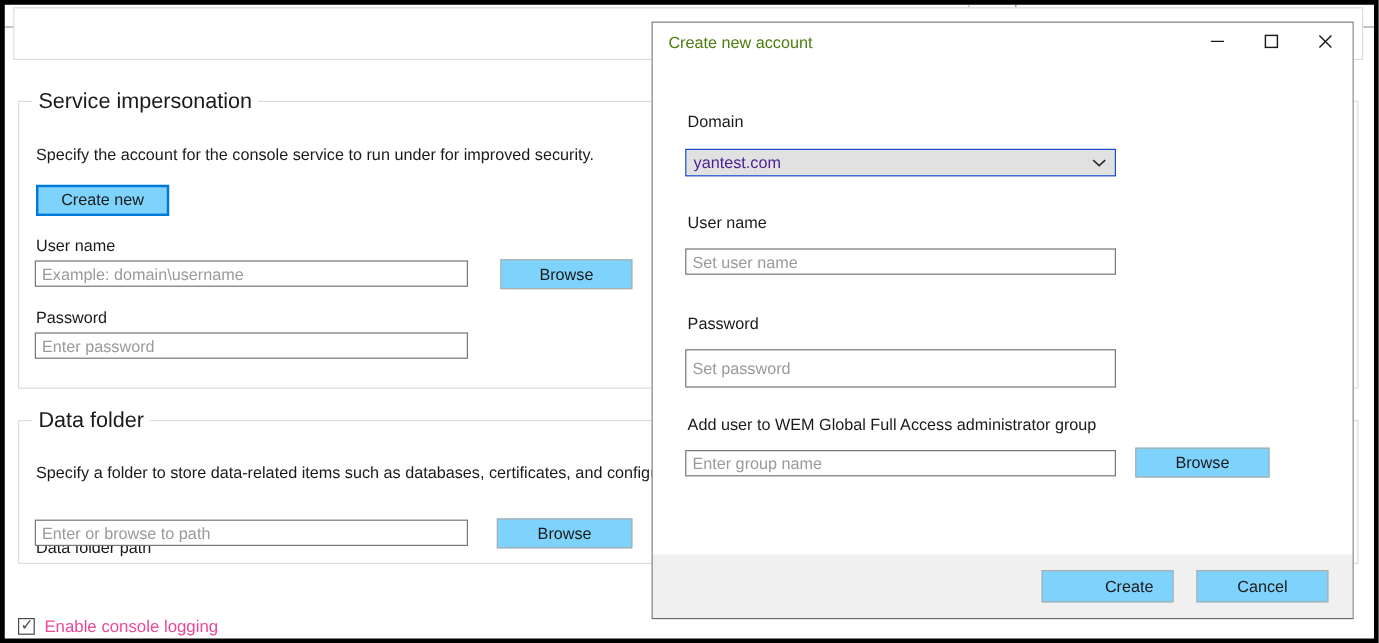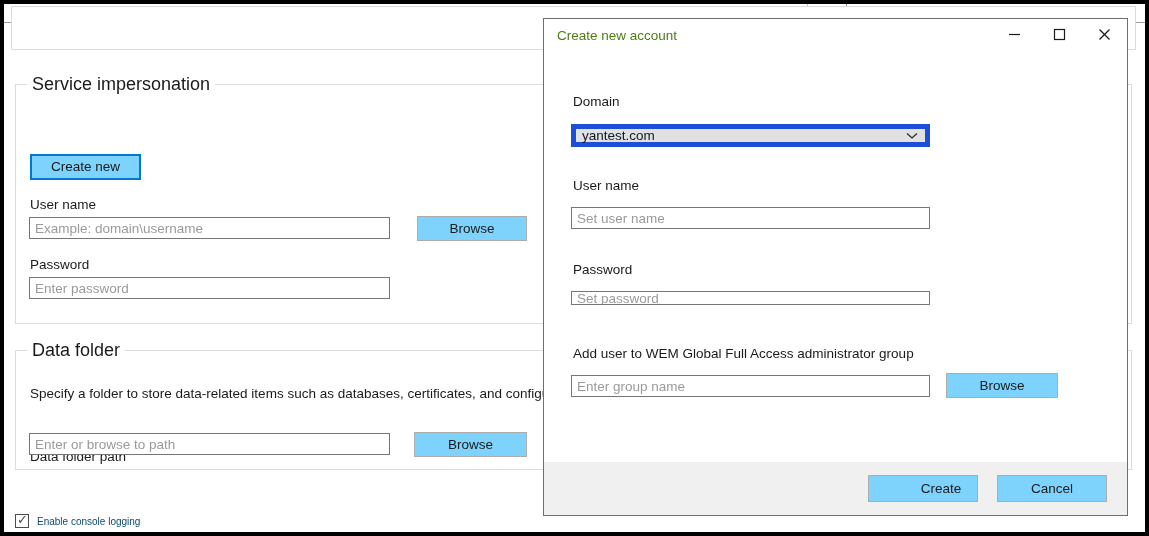--- a/index.html
+++ b/index.html
@@ -146,22 +146,22 @@
   }
   .checkbox-box .tick {
     position: absolute;
     left: 1px;
     top: -2px;
     font-size: 13px;
     color: #4a4a4a;
     line-height: 14px;
   }
   .checkrow .label {
-    font-size: 10px;
-    color: #0c4a6e;
+    font-size: 14px;
+    color: #ec4899;
     white-space: nowrap;
   }
 
   
   .dialog {
     position: absolute;
     left: 539px;
     top: 14px;
     width: 585px;
     height: 498px;
@@ -220,23 +220,23 @@
     bottom: 0;
     height: 53px;
     background: #f0f0f0;
   }
 
   
   .combobox {
     position: absolute;
     box-sizing: border-box;
     background: #e1e1e1;
-    border: 5px solid #1d4ed8;
-    font-size: 13.5px;
-    color: #0f172a;
+    border: 1px solid #1d4ed8;
+    font-size: 13.5px;
+    color: #4c1d95;
     display: flex;
     align-items: center;
     cursor: default;
   }
   .combobox .cb-text {
     padding-left: 6px;
     flex: 1 1 auto;
     white-space: nowrap;
     overflow: hidden;
   }
@@ -260,20 +260,21 @@
       <div class="top-div" style="left:803px;"></div>
       <div class="top-div dark" style="left:842px;"></div>
     </div>
 
     <div class="upper-box"></div>
 
     <div class="groupbox" style="left:11px; top:80px; width:1117px; height:240px;">
       <div class="groupbox-legend">Service impersonation</div>
     </div>
 
+    <div class="desc-text" style="left:26px; top:117px;">Specify the account for the console service to run under for improved security.</div>
 
     <div class="btn focused" style="left:26px; top:150px; width:111px; height:26px;">Create new</div>
 
     <div class="field-label" style="left:26px; top:193px;">User name</div>
 
     <input class="textbox" type="text" style="left: 25px; top: 213px; width: 361px; height: 22px;" placeholder="Example: domain\username">
 
     <div class="btn" style="left:413px; top:212px; width:110px; height:25px;">Browse</div>
 
     <div class="field-label" style="left:26px; top:253px;">Password</div>
@@ -343,21 +344,21 @@
           </svg>
         </span>
       </div>
 
       <div class="field-label" style="left:29px; top:126px;">User name</div>
 
       <input class="textbox" type="text" style="left: 27px; top: 155px; width: 359px; height: 22px;" placeholder="Set user name">
 
       <div class="field-label" style="left:29px; top:210px;">Password</div>
 
-      <input class="textbox" type="text" style="left: 27px; top: 239px; width: 359px; height: 14px;" placeholder="Set password">
+      <input class="textbox" type="text" style="left: 27px; top: 239px; width: 359px; height: 32px;" placeholder="Set password">
 
       <div class="field-label" style="left:29px; top:294px;">Add user to WEM Global Full Access administrator group</div>
 
       <input class="textbox" type="text" style="left: 27px; top: 323px; width: 359px; height: 22px;" placeholder="Enter group name">
 
       <div class="btn" style="left:402px; top:321px; width:112px; height:25px;">Browse</div>
     </div>
 
     <div class="dlg-footer">
       <div class="btn" style="left:324px; top:13px; width:110px; height:27px;padding-left:36px;">Create</div>

